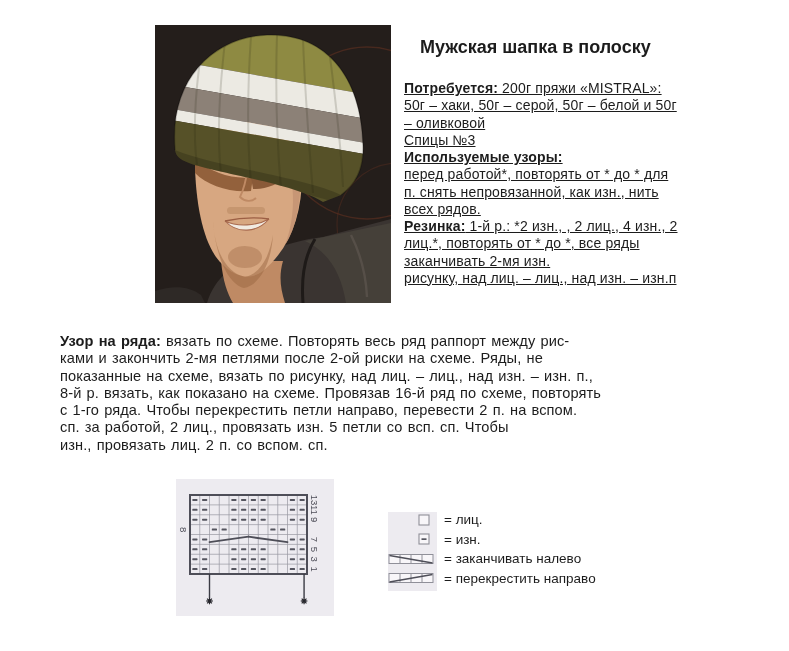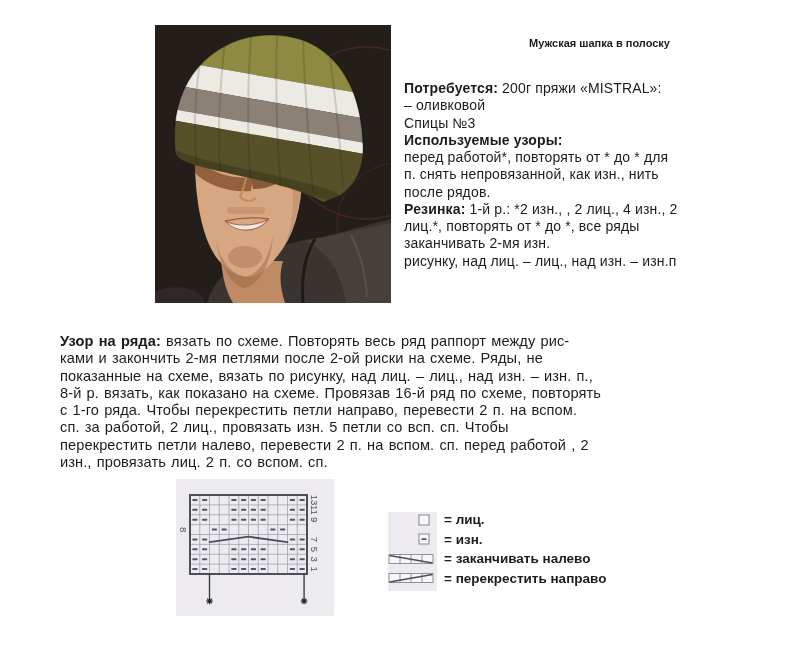--- a/index.html
+++ b/index.html
@@ -1,30 +1,30 @@
 <!DOCTYPE html>
 <html><head>
 <meta charset="utf-8">
 <style>
   html,body{margin:0;padding:0;background:#fff;}
   .page{position:relative;width:789px;height:651px;background:#fff;overflow:hidden;
         font-family:"Liberation Sans",sans-serif;color:#1c1c1c;}
-  .title{position:absolute;left:420px;top:37px;width:250px;text-align:right;
-         font-weight:bold;font-size:11px;white-space:nowrap;}
+  .title{position:absolute;left:420px;top:37px;width:250px;text-align:left;
+         font-weight:bold;font-size:18px;white-space:nowrap;}
   .col-right{position:absolute;left:404px;top:80px;width:370px;font-size:14px;
-             line-height:17.25px;letter-spacing:.15px;}
+             line-height:17.25px;letter-spacing:.15px;text-decoration:underline;}
   .body-par{position:absolute;left:60px;top:333px;width:715px;font-size:14.6px;
             line-height:17.3px;letter-spacing:.1px;word-spacing:1px;}
   .tl{white-space:nowrap;}
   .photo{position:absolute;left:155px;top:25px;}
   .chart-patch{position:absolute;left:176px;top:479px;width:158px;height:137px;background:#edebf0;}
   .chart-patch svg{position:absolute;left:0;top:0;}
   .legend{position:absolute;left:388px;top:510px;width:340px;}
   .legend-patch{position:absolute;left:0;top:2px;width:49px;height:79px;background:#edebf0;}
-  .lg-row{position:relative;display:flex;align-items:center;height:19.5px;font-weight:bold;}
+  .lg-row{position:relative;display:flex;align-items:center;height:19.5px;}
   .lg-icon{width:46px;height:14px;display:inline-block;flex:0 0 46px;position:relative;z-index:1;}
   .lg-label{margin-left:10px;font-size:13.5px;white-space:nowrap;}
 </style>
 </head>
 <body>
 
 <div class="page">
 
   <svg class="photo" width="236" height="278" viewBox="0 0 236 278">
     <defs>
@@ -95,40 +95,40 @@
         <path d="M20,125 C60,142 150,152 186,170 L186,180 C140,162 58,152 18,136 Z" fill="rgba(0,0,0,0.18)"></path>
       </g>
       <path d="M20,125 C14,55 58,12 112,10 C170,8 206,50 208,120 C209,145 200,160 186,170" fill="none" stroke="rgba(0,0,0,0.25)" stroke-width="1.5"></path>
     </g>
   </svg>
 
   <div class="title">Мужская шапка в полоску</div>
 
   <div class="col-right">
       <div class="tl"><b>Потребуется:</b><span> 200г пряжи «MISTRAL»:</span></div>
+      <div class="tl"><span>50г – хаки, 50г – серой, 50г – белой и 50г</span></div>
       <div class="tl"><span>– оливковой</span></div>
       <div class="tl"><span>Спицы №3</span></div>
       <div class="tl"><b>Используемые узоры:</b></div>
       <div class="tl"><span>перед работой*, повторять от * до * для</span></div>
       <div class="tl"><span>п. снять непровязанной, как изн., нить</span></div>
-      <div class="tl"><span>после рядов.</span></div>
+      <div class="tl"><span>всех рядов.</span></div>
       <div class="tl"><b>Резинка:</b><span> 1-й р.: *2 изн., , 2 лиц., 4 изн., 2</span></div>
       <div class="tl"><span>лиц.*, повторять от * до *, все ряды</span></div>
       <div class="tl"><span>заканчивать 2-мя изн.</span></div>
       <div class="tl"><span>рисунку, над лиц. – лиц., над изн. – изн.п</span></div>
     </div>
 
   <div class="body-par">
       <div class="tl"><b>Узор на ряда:</b><span> вязать по схеме. Повторять весь ряд раппорт между рис-</span></div>
       <div class="tl"><span>ками и закончить 2-мя петлями после 2-ой риски на схеме. Ряды, не</span></div>
       <div class="tl"><span>показанные на схеме, вязать по рисунку, над лиц. – лиц., над изн. – изн. п.,</span></div>
       <div class="tl"><span>8-й р. вязать, как показано на схеме. Провязав 16-й ряд по схеме, повторять</span></div>
       <div class="tl"><span>с 1-го ряда. Чтобы перекрестить петли направо, перевести 2 п. на вспом.</span></div>
       <div class="tl"><span>сп. за работой, 2 лиц., провязать изн. 5 петли со всп. сп. Чтобы</span></div>
-      <div class="tl"><span>перекрестить петли налево, перевести 2 п. на вспом. сп. перед работой , 2</span></div>
       <div class="tl"><span>изн., провязать лиц. 2 п. со вспом. сп.</span></div>
     </div>
 
   <div class="chart-patch">
     <svg id="chart-svg" width="158" height="137" viewBox="0 0 158 137">
         <line x1="14" y1="16" x2="14" y2="95" stroke="#9898a1" stroke-width="0.7"></line>
         <line x1="23.75" y1="16" x2="23.75" y2="95" stroke="#9898a1" stroke-width="0.7"></line>
         <line x1="33.5" y1="16" x2="33.5" y2="95" stroke="#9898a1" stroke-width="0.7"></line>
         <line x1="43.25" y1="16" x2="43.25" y2="95" stroke="#9898a1" stroke-width="0.7"></line>
         <line x1="53" y1="16" x2="53" y2="95" stroke="#9898a1" stroke-width="0.7"></line>

